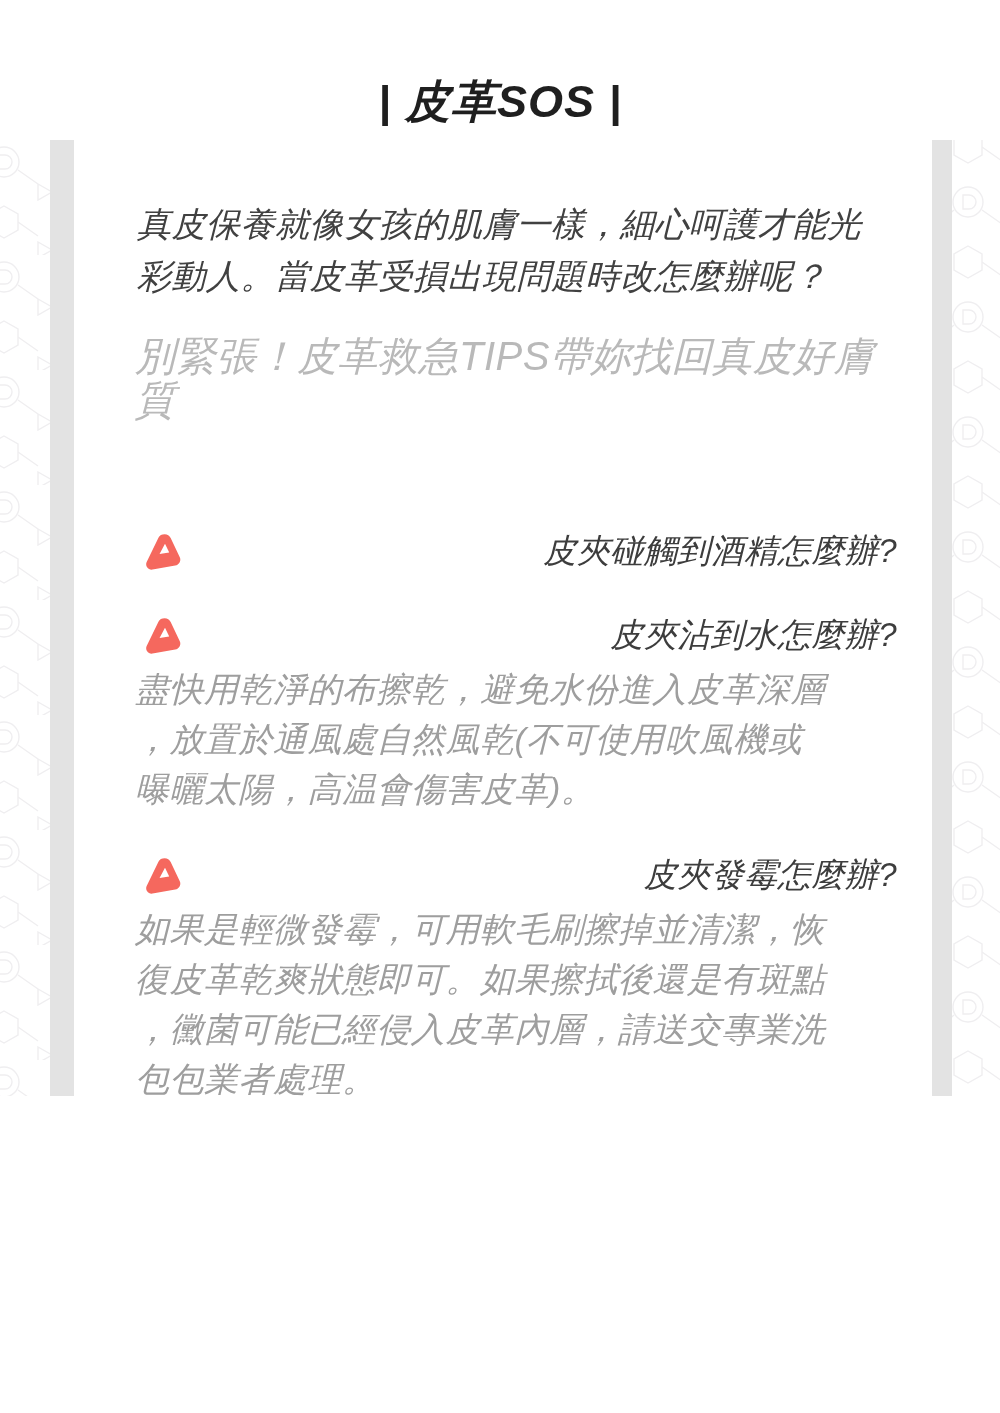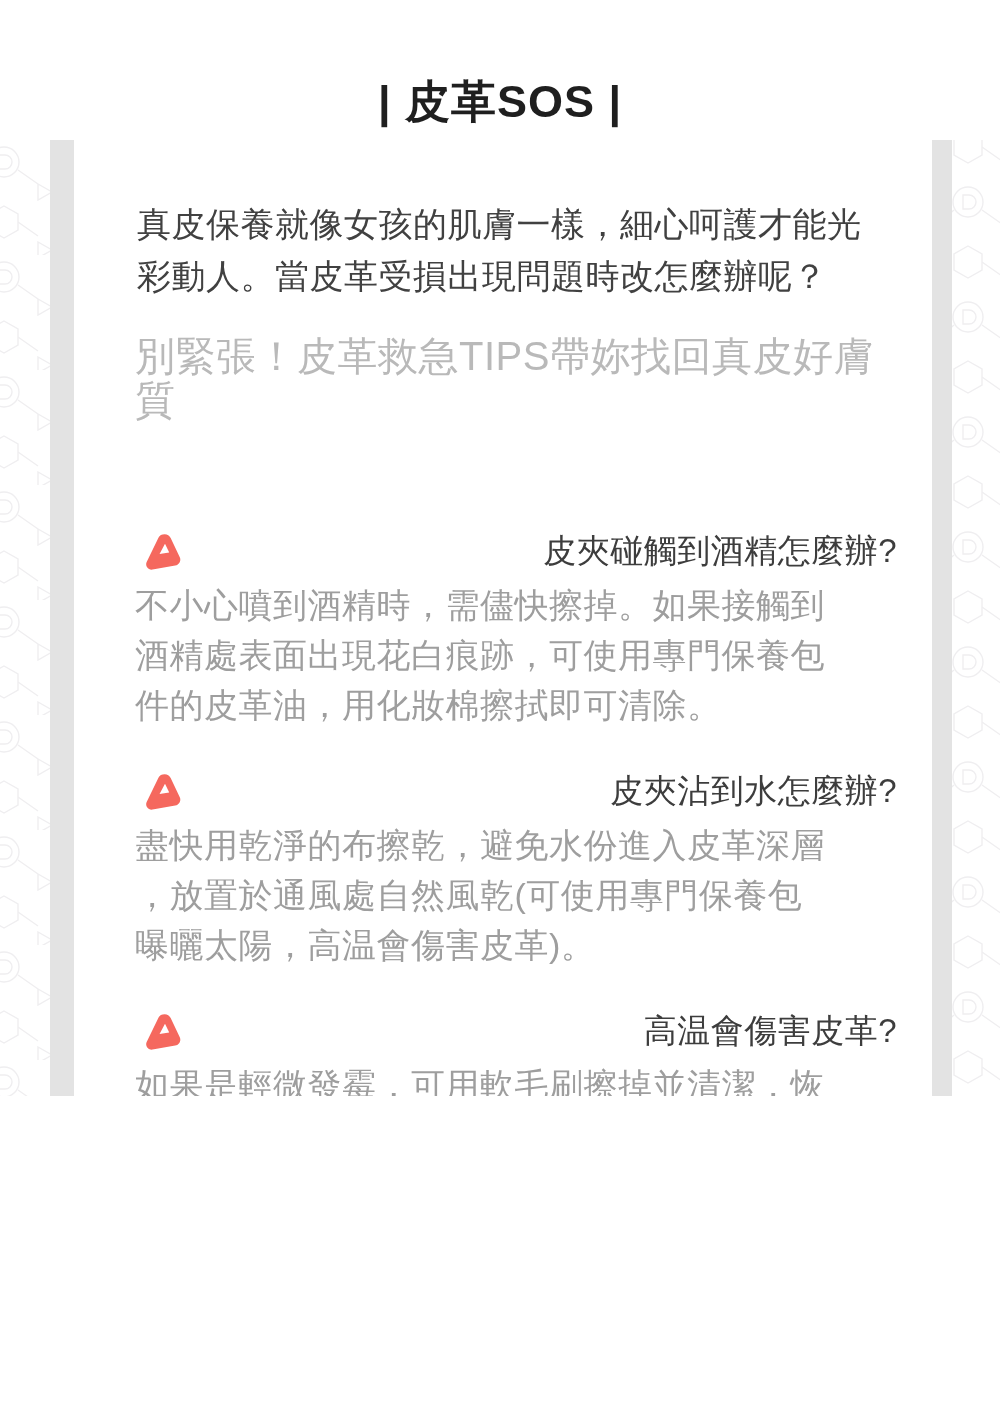--- a/index.html
+++ b/index.html
@@ -3,20 +3,21 @@
 <meta charset="utf-8">
 <style>
   html, body { margin: 0; padding: 0; background: #ffffff; }
   .page {
     position: relative;
     width: 1000px;
     height: 1096px;
     background: #ffffff;
     overflow: hidden;
     font-family: "Liberation Sans", "DejaVu Sans", sans-serif;
+    font-style: italic;
   }
 
   
   .side-pattern {
     position: absolute;
     top: 140px;
     height: 1177px;
     overflow: hidden;
   }
   .side-pattern.left  { left: 0;  width: 50px; }
@@ -150,43 +151,40 @@
 
     <p class="subtitle">別緊張！皮革救急TIPS帶妳找回真皮好膚質</p>
 
     <div class="qa-section first">
       <div class="question-row">
         <svg class="q-icon" viewBox="0 0 36 36" xmlns="http://www.w3.org/2000/svg">
           <path fill="#f5685e" fill-rule="evenodd" d="M19.5 3 C21.9 3 23.9 4.3 24.9 6.4 L33.1 23.6 C34.6 26.8 32.5 30.5 29 31.1 L8.6 34.7 C4.9 35.3 1.8 31.7 3.2 28.2 L13.9 6.1 C14.9 4 16.9 3 19.5 3 Z M19.8 11.5 L23.6 19.3 L14.9 20.6 Z"></path>
         </svg>
         <h2 class="question-title">皮夾碰觸到酒精怎麼辦?</h2>
       </div>
-      <p class="answer">不小心噴到酒精時，需儘快擦掉。如果接觸到
-酒精處表面出現花白痕跡，可使用專門保養包
-件的皮革油，用化妝棉擦拭即可清除。</p>
     </div>
 
     <div class="qa-section">
       <div class="question-row">
         <svg class="q-icon" viewBox="0 0 36 36" xmlns="http://www.w3.org/2000/svg">
           <path fill="#f5685e" fill-rule="evenodd" d="M19.5 3 C21.9 3 23.9 4.3 24.9 6.4 L33.1 23.6 C34.6 26.8 32.5 30.5 29 31.1 L8.6 34.7 C4.9 35.3 1.8 31.7 3.2 28.2 L13.9 6.1 C14.9 4 16.9 3 19.5 3 Z M19.8 11.5 L23.6 19.3 L14.9 20.6 Z"></path>
         </svg>
         <h2 class="question-title">皮夾沾到水怎麼辦?</h2>
       </div>
       <p class="answer">盡快用乾淨的布擦乾，避免水份進入皮革深層
-，放置於通風處自然風乾(可使用專門保養包
+，放置於通風處自然風乾(不可使用吹風機或
 曝曬太陽，高温會傷害皮革)。</p>
     </div>
 
     <div class="qa-section">
       <div class="question-row">
         <svg class="q-icon" viewBox="0 0 36 36" xmlns="http://www.w3.org/2000/svg">
           <path fill="#f5685e" fill-rule="evenodd" d="M19.5 3 C21.9 3 23.9 4.3 24.9 6.4 L33.1 23.6 C34.6 26.8 32.5 30.5 29 31.1 L8.6 34.7 C4.9 35.3 1.8 31.7 3.2 28.2 L13.9 6.1 C14.9 4 16.9 3 19.5 3 Z M19.8 11.5 L23.6 19.3 L14.9 20.6 Z"></path>
         </svg>
-        <h2 class="question-title">高温會傷害皮革?</h2>
+        <h2 class="question-title">皮夾發霉怎麼辦?</h2>
       </div>
       <p class="answer">如果是輕微發霉，可用軟毛刷擦掉並清潔，恢
 復皮革乾爽狀態即可。如果擦拭後還是有斑點
 ，黴菌可能已經侵入皮革內層，請送交專業洗
 包包業者處理。</p>
     </div>
 
   </div>
 </div>
 

